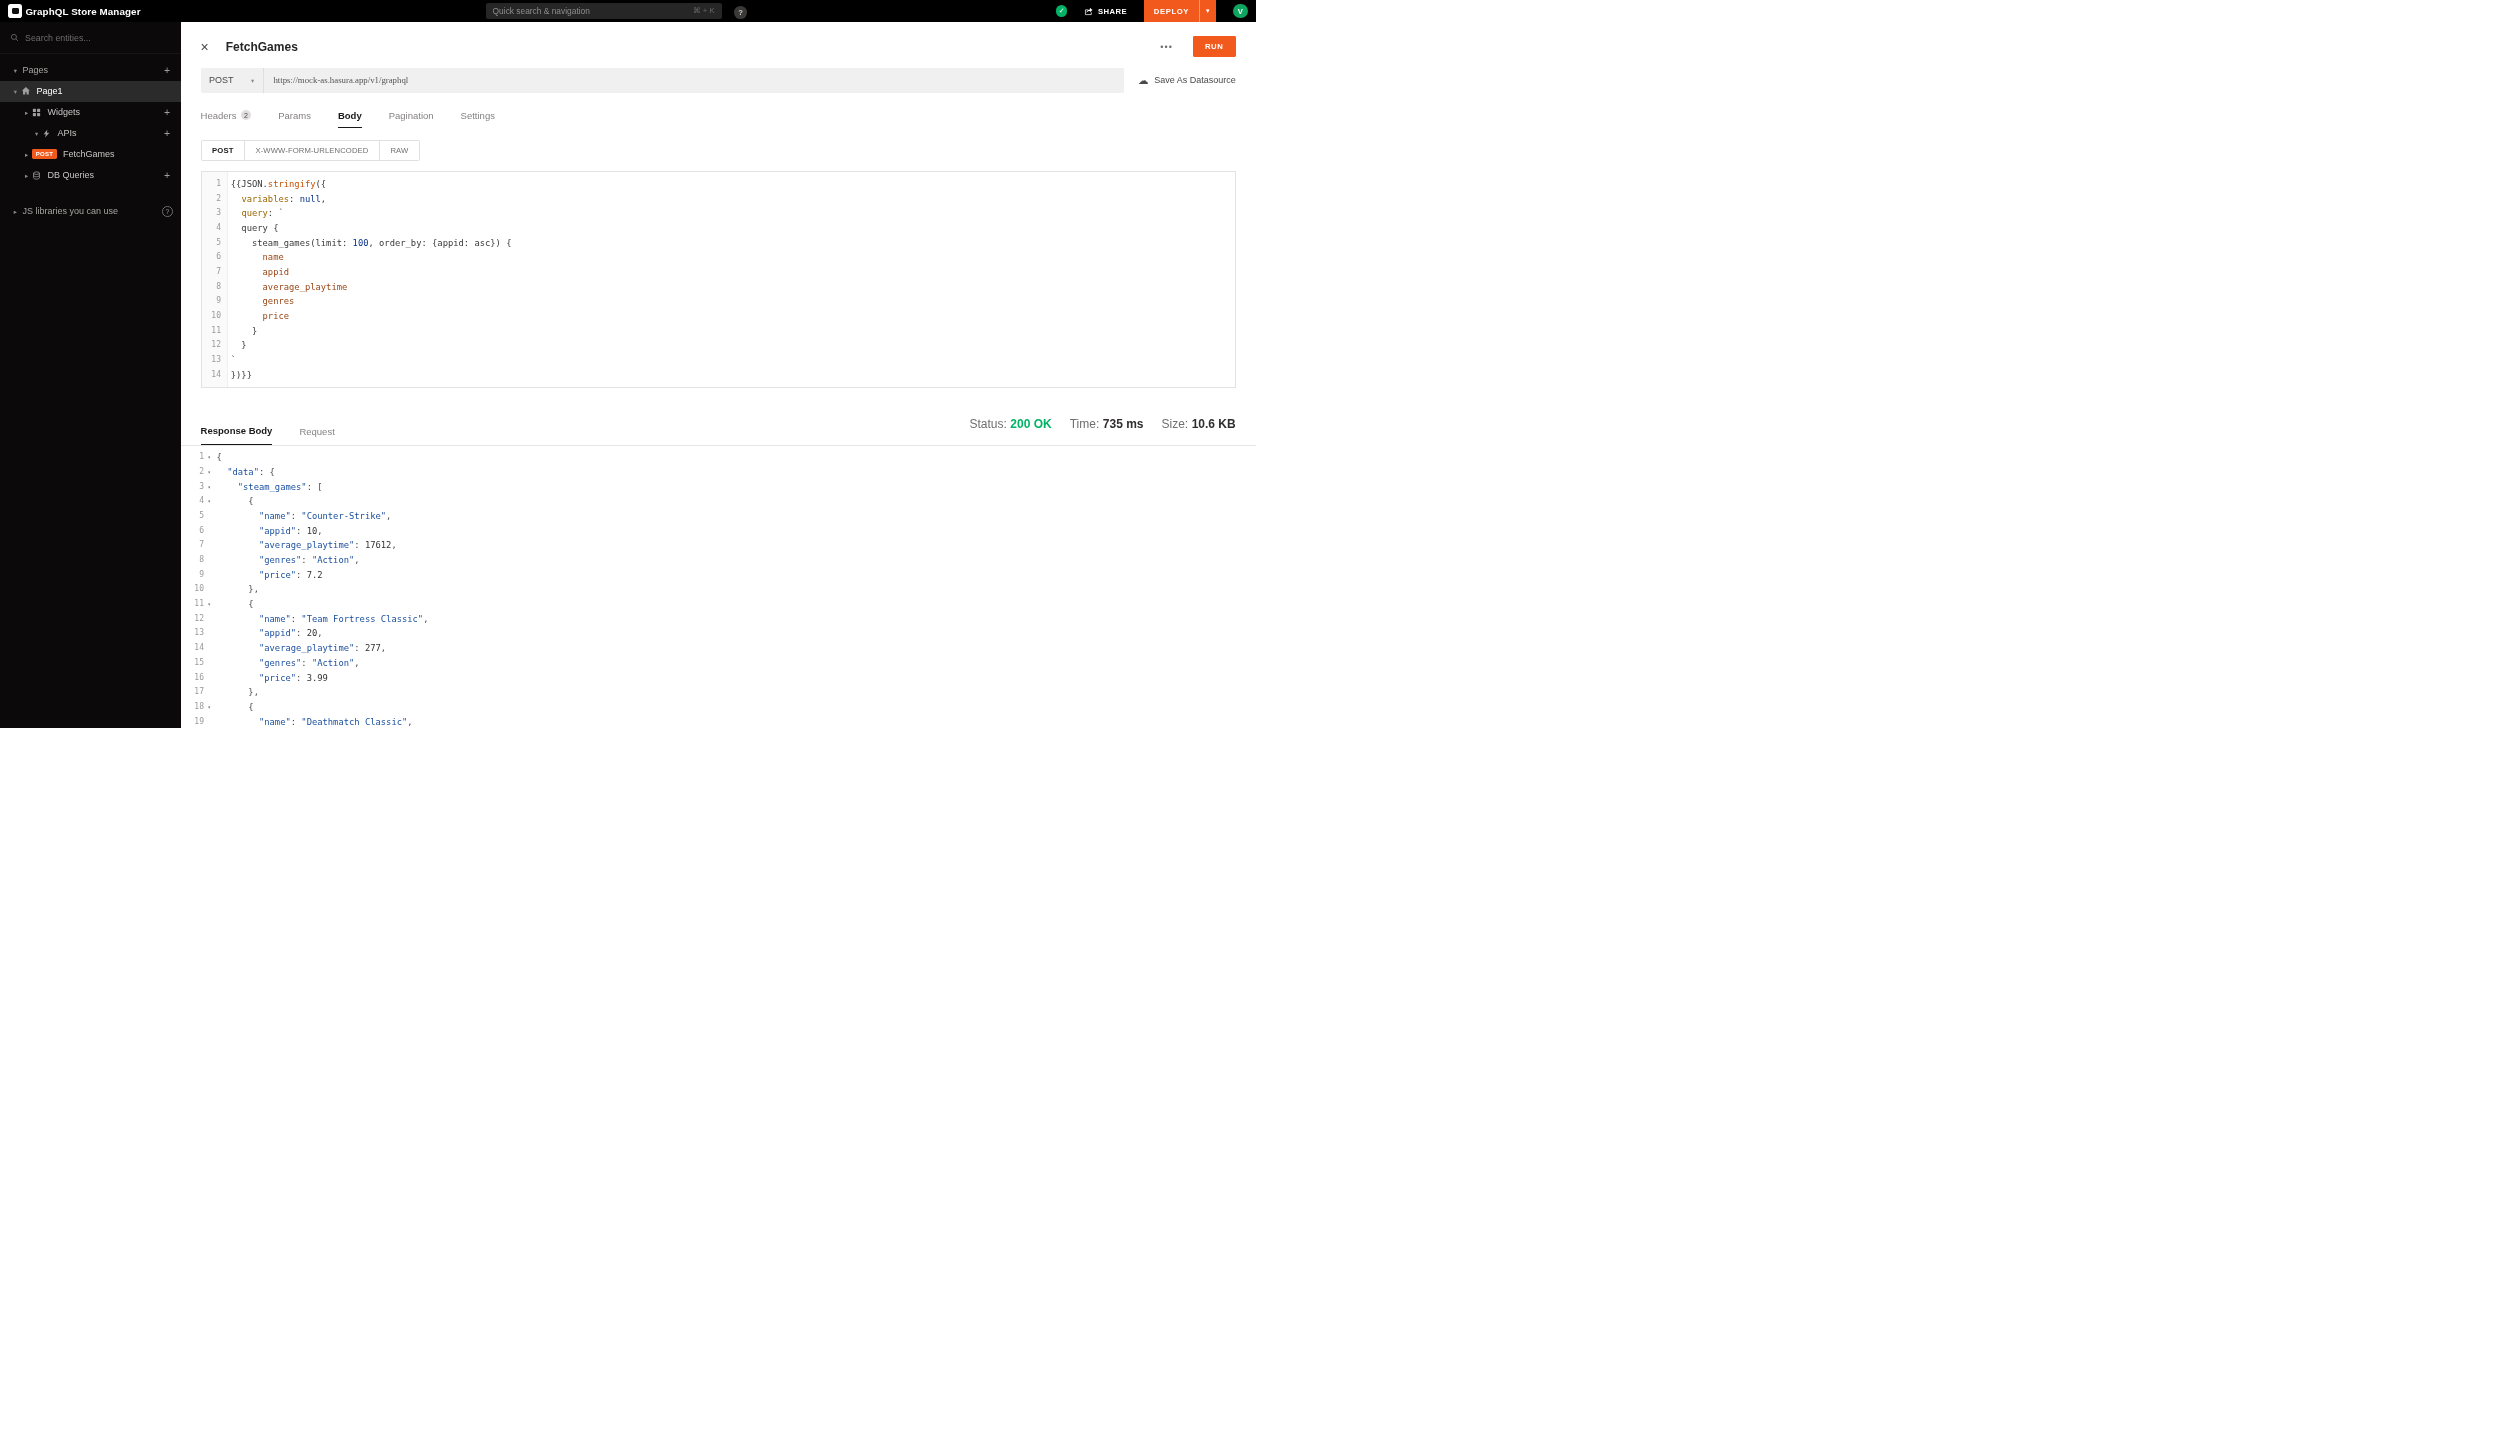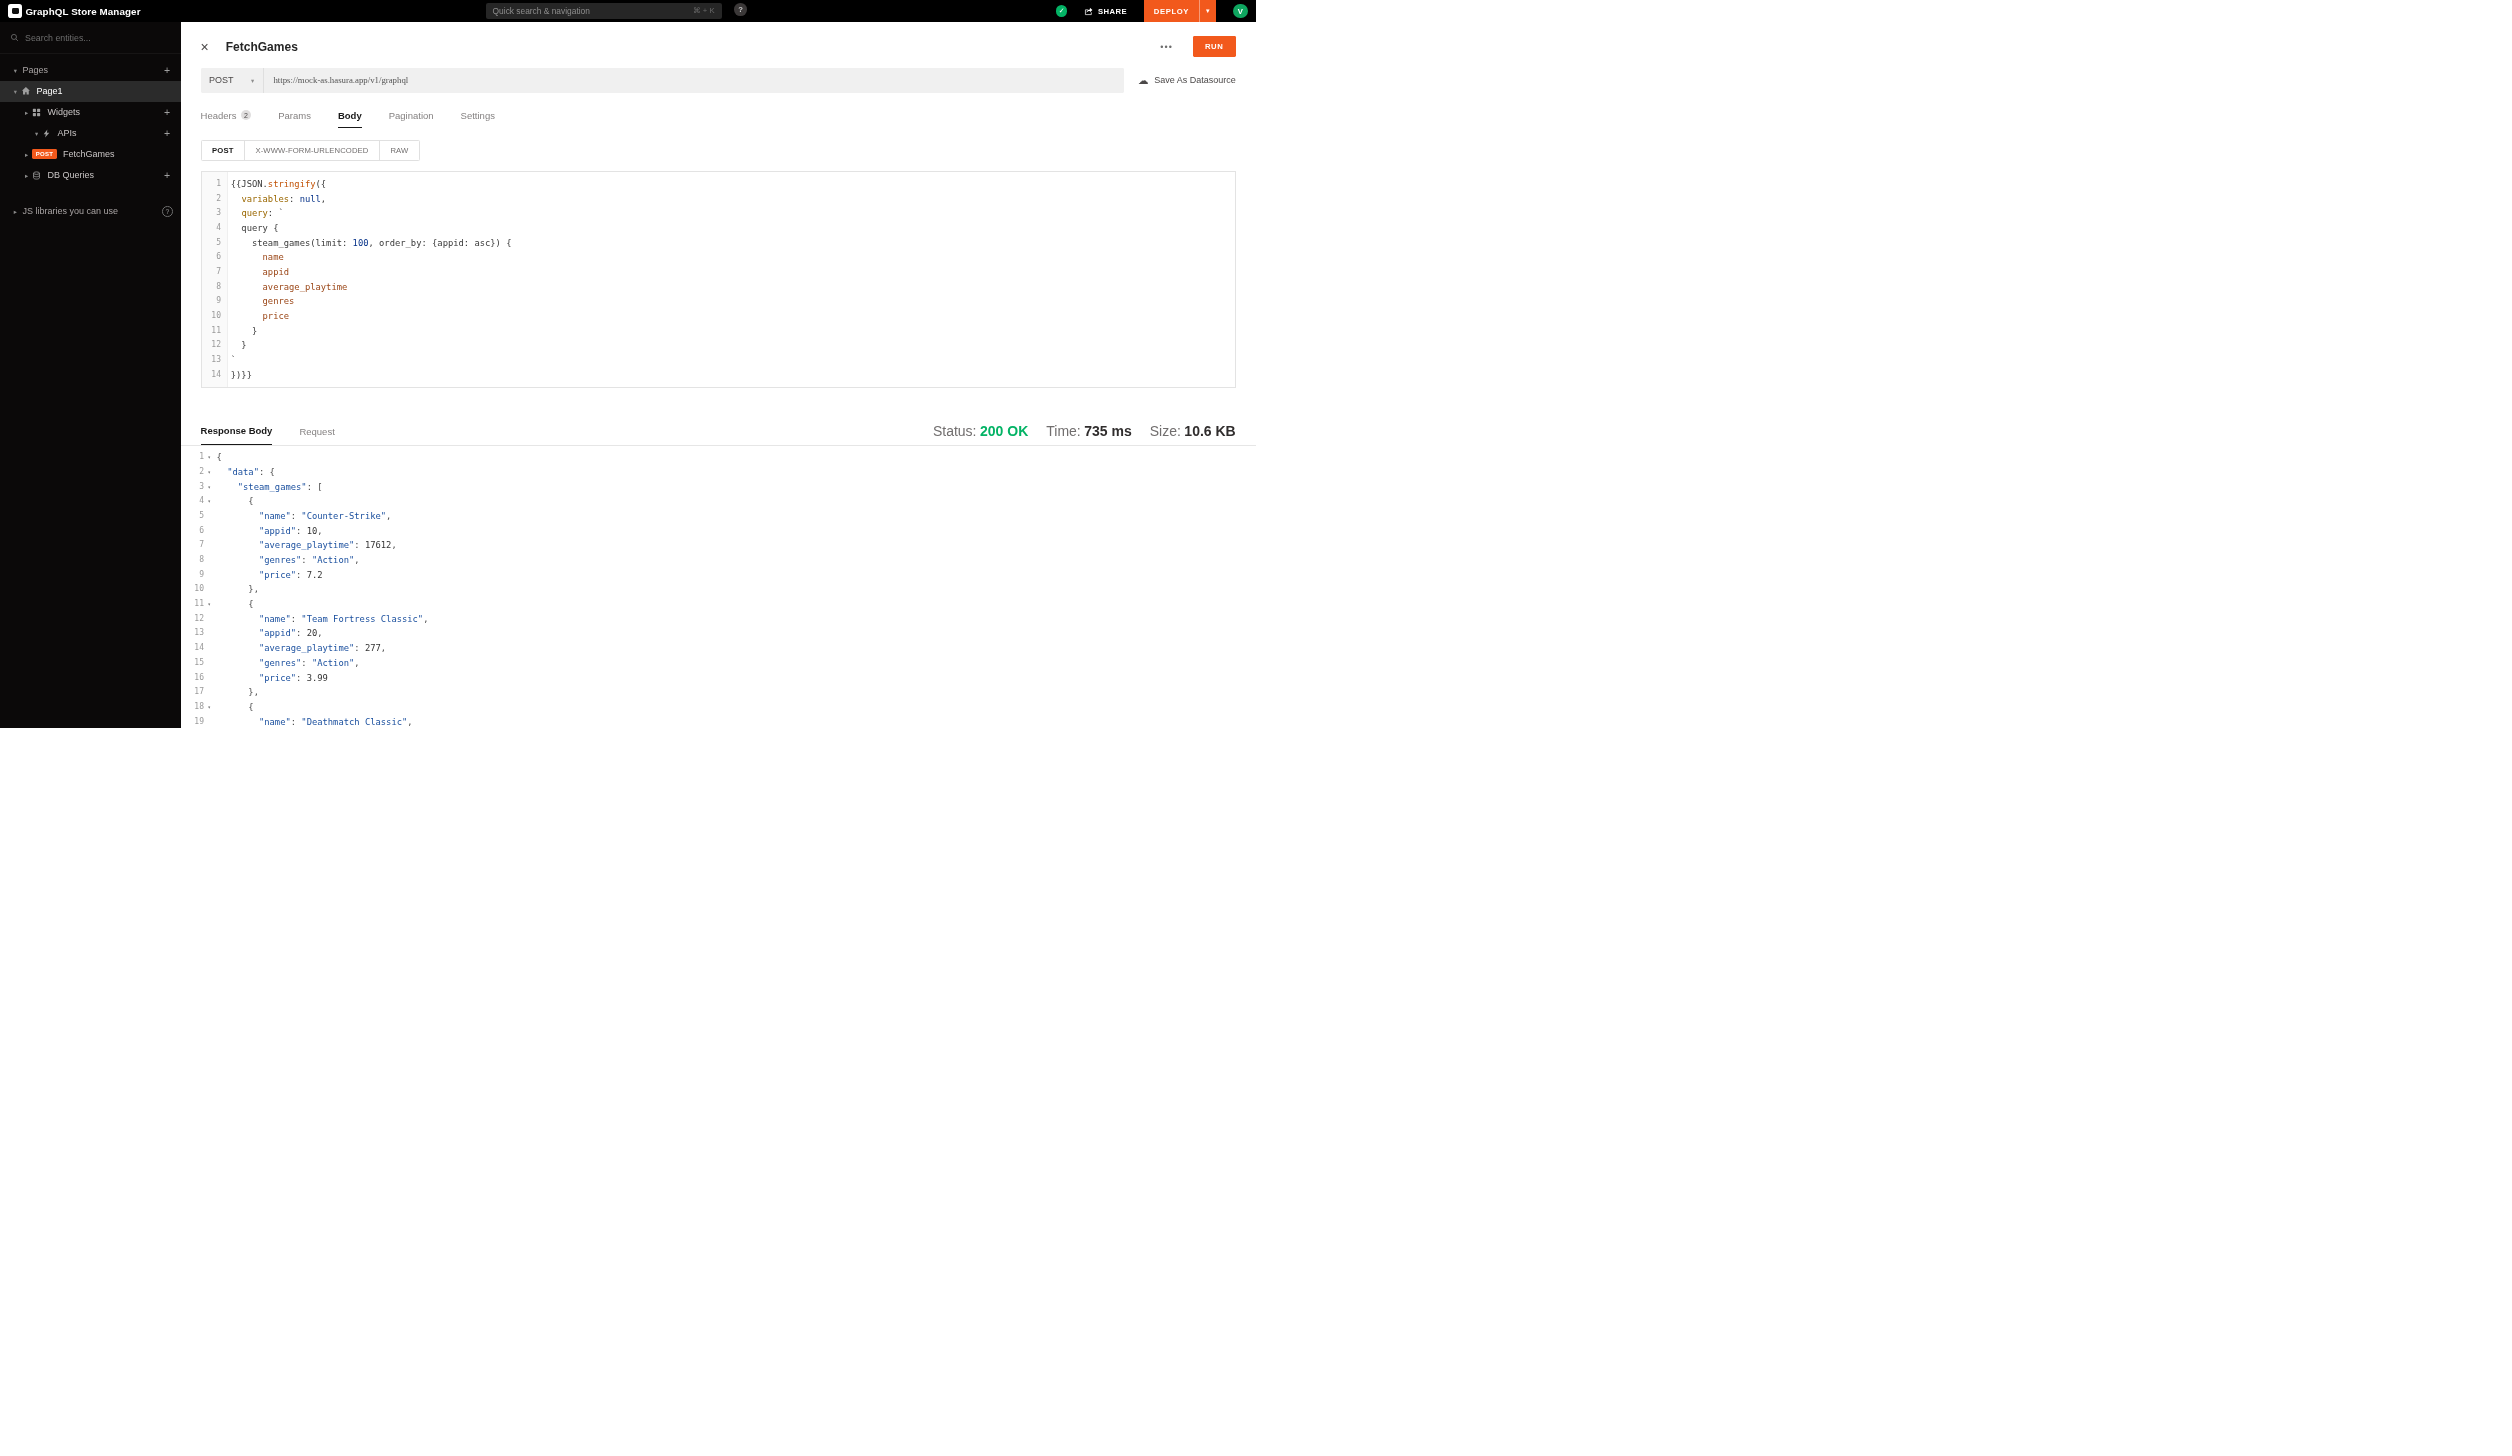--- a/index.html
+++ b/index.html
@@ -5,21 +5,21 @@
   *{margin:0;padding:0;box-sizing:border-box}
   html,body{background:#fff}
   .app{width:1256px;height:728px;overflow:hidden;background:#fff;font-family:"Liberation Sans",sans-serif;display:flex;flex-direction:column}
 
   
   .topbar{height:22px;background:#000;display:flex;align-items:center;color:#fff;flex:none;padding-left:8.4px}
   .tb-left{display:flex;align-items:center;gap:3px;width:168px;flex:none}
   .app-logo{width:14px;height:14px;background:#fff;border-radius:2.8px;display:flex;align-items:center;justify-content:center;cursor:pointer}
   .logo-inner{width:6.3px;height:6.3px;background:#111;border-radius:1.4px}
   .app-title{font-size:9.8px;font-weight:700;letter-spacing:0.1px;white-space:nowrap}
-  .tb-center{flex:1;display:flex;align-items:flex-start;justify-content:center;gap:12.6px;min-width:0}
+  .tb-center{flex:1;display:flex;align-items:flex-end;justify-content:center;gap:12.6px;min-width:0}
   .quick-search{width:236px;height:15.4px;background:#262626;border-radius:2.1px;display:flex;align-items:center;padding:0 7px;font-size:8.4px;color:#8E8E8E;cursor:pointer}
   .qs-shortcut{margin-left:auto;color:#696969;font-size:7.7px}
   .help-circle{width:12.6px;height:12.6px;border-radius:50%;background:#3B3838;color:#CFCFCF;font-size:7.7px;font-weight:700;display:flex;align-items:center;justify-content:center;cursor:pointer}
   .tb-right{display:flex;align-items:center;gap:17px;height:100%;flex:none}
   .check-circle{width:11.2px;height:11.2px;border-radius:50%;background:var(--green);color:#fff;font-size:7px;display:flex;align-items:center;justify-content:center}
   .share-btn{display:flex;align-items:center;gap:4.9px;font-size:7.7px;font-weight:700;letter-spacing:0.4px;color:#fff;cursor:pointer}
   .share-btn svg{display:block}
   .deploy-split{display:flex;align-self:stretch;background:var(--brand);cursor:pointer}
   .deploy-main{display:flex;align-items:center;padding:0 9.8px;font-size:7.7px;font-weight:700;letter-spacing:0.6px}
   .deploy-caret{display:flex;align-items:center;padding:0 6.3px;border-left:0.7px solid rgba(255,255,255,.4);font-size:7px}
@@ -82,21 +82,21 @@
   .tk-atom{color:#063289}
   .tk-num{color:#063289}
   .tk-field{color:#9B4718}
 
   
   .response{margin-top:auto;flex:none;display:flex;flex-direction:column}
   .response-header{display:flex;align-items:stretch;height:29px;padding:0 20.3px 0 19.6px;border-bottom:0.7px solid #E6E6E6;flex:none}
   .resp-tabs{display:flex;align-items:stretch}
   .resp-tab{display:flex;align-items:center;margin-right:27px;font-size:9.5px;color:#858282;cursor:pointer}
   .resp-tab.active{color:#191919;font-weight:700;border-bottom:1.4px solid #191919}
-  .resp-meta{margin-left:auto;display:flex;align-items:center;gap:18px;font-size:14px;white-space:nowrap}
+  .resp-meta{margin-left:auto;display:flex;align-items:flex-start;gap:18px;font-size:12px;white-space:nowrap}
   .m-label{color:#716E6E}
   .m-value{color:#302D2D;font-weight:700;margin-left:3.5px}
   .m-value.status{color:var(--green)}
   .response-body{height:282px;overflow:hidden;padding-top:4.2px;background:#fff}
   .rrow{display:flex;height:14.7px;line-height:14.7px;font-family:"DejaVu Sans Mono",monospace;font-size:8.8px}
   .rnum{width:23px;flex:none;text-align:right;color:#9A9A9A;font-size:8px}
   .rcaret{width:10.5px;flex:none;text-align:center;color:#6D6D6D;font-size:5.6px;cursor:pointer}
   .rcode{white-space:pre;color:#4A4A4A;padding-left:2.1px}
   .tk-key{color:#1A4F9E}
   .tk-str{color:#1A4F9E}

